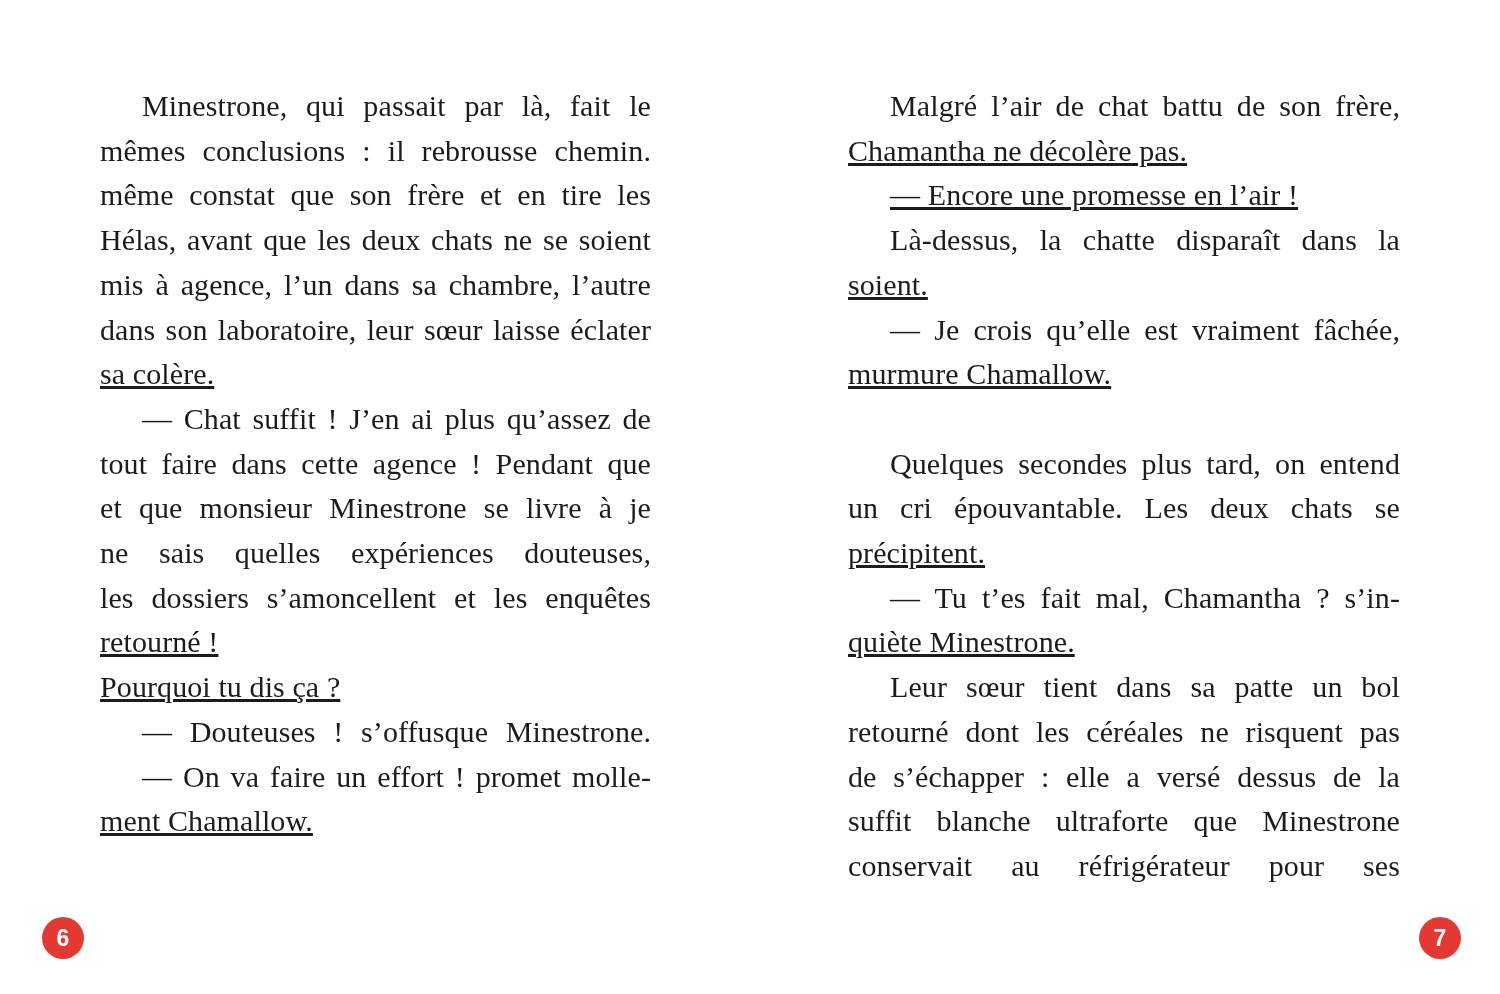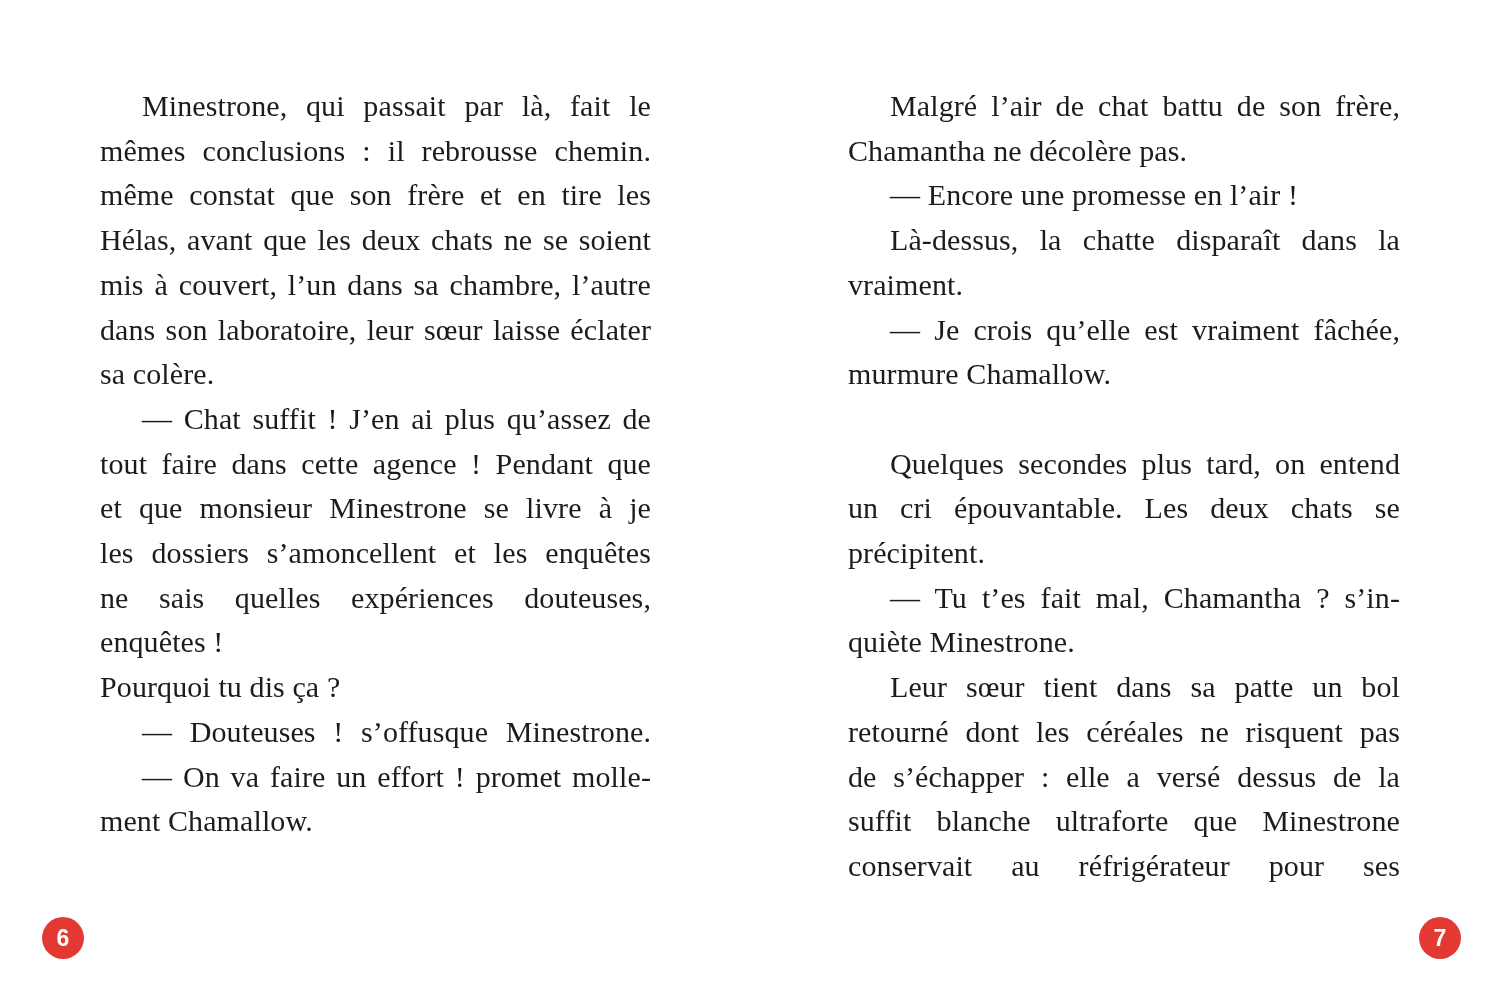--- a/index.html
+++ b/index.html
@@ -40,20 +40,21 @@
   #col-left  { left: 100px; width: 551px; }
   #col-right { left: 98px;  width: 552px; }
 
   .line {
     text-align: justify;
     text-align-last: justify;
     white-space: normal;
   }
   .line.natural {
     text-align-last: left;
+    text-decoration: underline;
   }
   .line.indent {
     padding-left: 42px;
   }
   .line.gap-before {
     margin-top: 44.7px;
   }
 
   .page-badge {
     position: absolute;
@@ -77,43 +78,43 @@
 <body style="background: rgb(255, 255, 255);">
 
 <div class="spread">
 
   <div class="page left">
     <div class="text-column" id="col-left" style="color: rgb(28, 28, 28);">
         <div class="line indent">Minestrone, qui passait par là, fait le</div>
         <div class="line">mêmes conclusions : il rebrousse chemin.</div>
         <div class="line">même constat que son frère et en tire les</div>
         <div class="line">Hélas, avant que les deux chats ne se soient</div>
-        <div class="line">mis à couvert, l’un dans sa chambre, l’autre</div>
+        <div class="line">mis à agence, l’un dans sa chambre, l’autre</div>
         <div class="line">dans son laboratoire, leur sœur laisse éclater</div>
         <div class="line natural">sa colère.</div>
         <div class="line indent">— Chat suffit ! J’en ai plus qu’assez de</div>
         <div class="line">tout faire dans cette agence ! Pendant que</div>
         <div class="line">et que monsieur Minestrone se livre à je</div>
+        <div class="line">ne sais quelles expériences douteuses,</div>
         <div class="line">les dossiers s’amoncellent et les enquêtes</div>
-        <div class="line">ne sais quelles expériences douteuses,</div>
-        <div class="line natural">enquêtes !</div>
+        <div class="line natural">retourné !</div>
         <div class="line natural">Pourquoi tu dis ça ?</div>
         <div class="line indent">— Douteuses ! s’offusque Minestrone.</div>
         <div class="line indent">— On va faire un effort ! promet molle-</div>
         <div class="line natural">ment Chamallow.</div>
       </div>
   </div>
 
   <div class="page right">
     <div class="text-column" id="col-right" style="color: rgb(28, 28, 28);">
         <div class="line indent">Malgré l’air de chat battu de son frère,</div>
         <div class="line natural">Chamantha ne décolère pas.</div>
         <div class="line indent natural">— Encore une promesse en l’air !</div>
         <div class="line indent">Là-dessus, la chatte disparaît dans la</div>
-        <div class="line natural">vraiment.</div>
+        <div class="line natural">soient.</div>
         <div class="line indent">— Je crois qu’elle est vraiment fâchée,</div>
         <div class="line natural">murmure Chamallow.</div>
         <div class="line indent gap-before">Quelques secondes plus tard, on entend</div>
         <div class="line">un cri épouvantable. Les deux chats se</div>
         <div class="line natural">précipitent.</div>
         <div class="line indent">— Tu t’es fait mal, Chamantha ? s’in-</div>
         <div class="line natural">quiète Minestrone.</div>
         <div class="line indent">Leur sœur tient dans sa patte un bol</div>
         <div class="line">retourné dont les céréales ne risquent pas</div>
         <div class="line">de s’échapper : elle a versé dessus de la</div>

